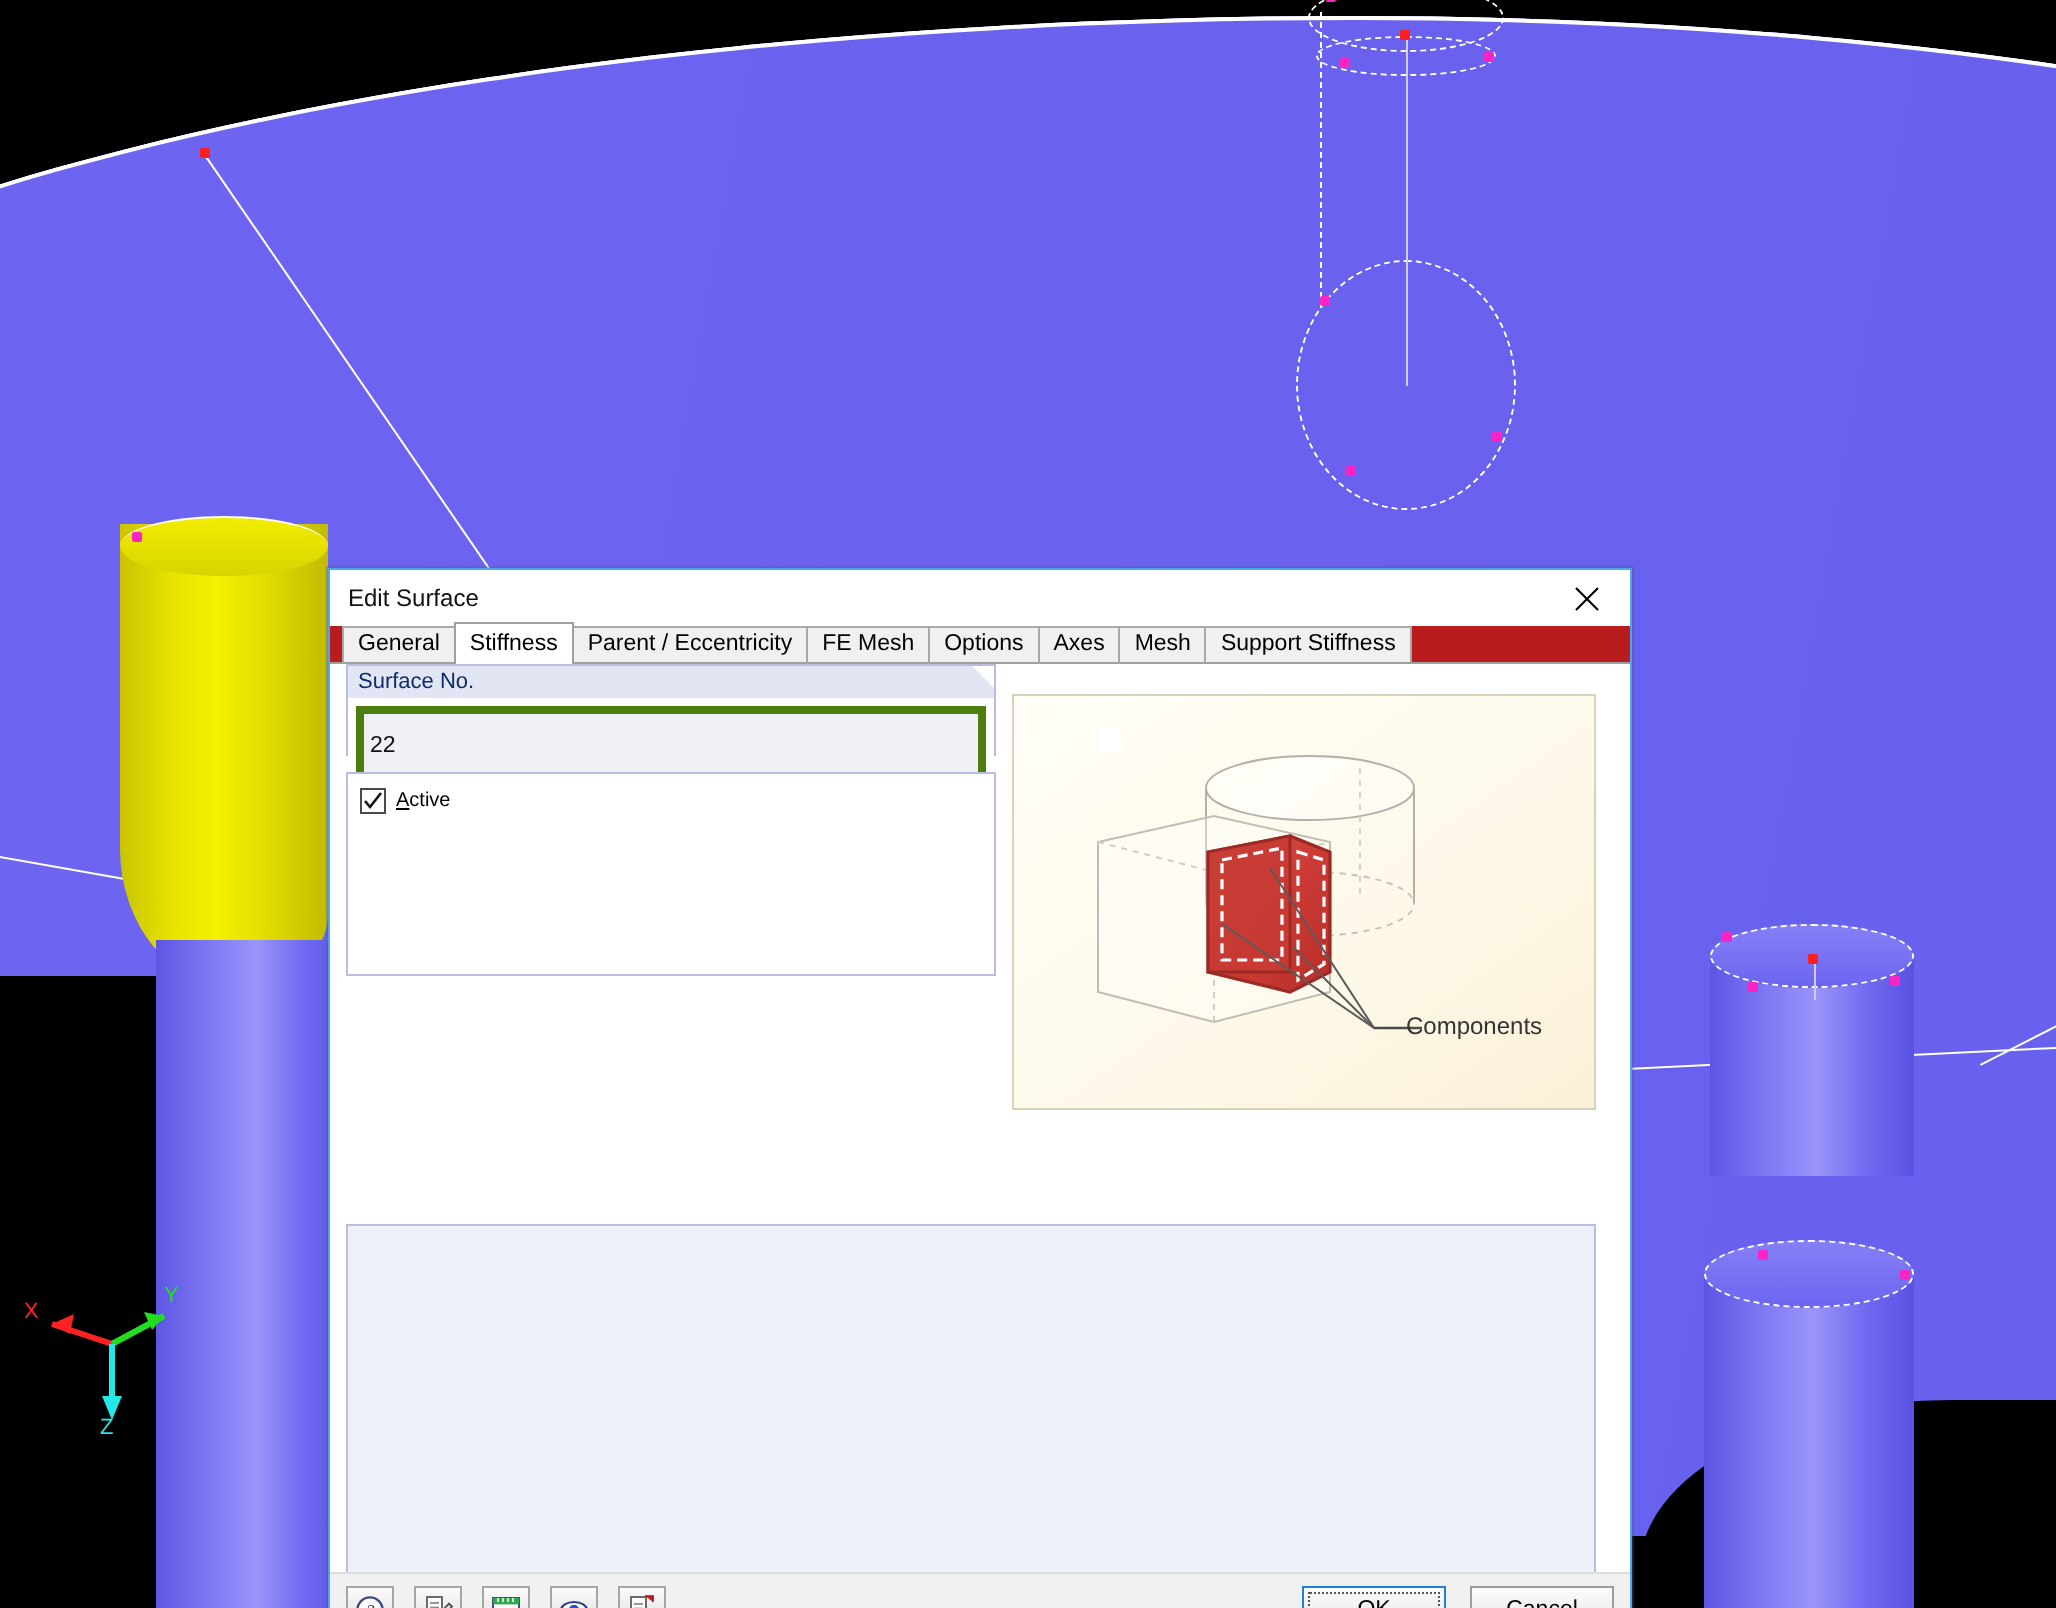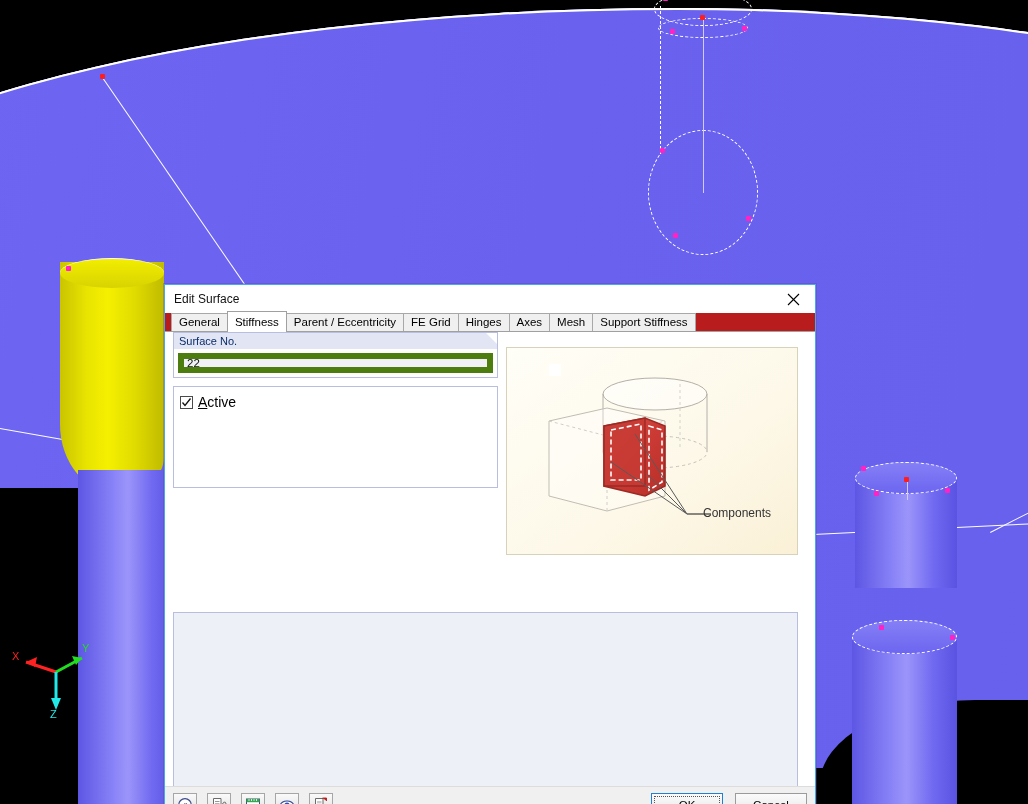--- a/index.html
+++ b/index.html
@@ -204,40 +204,40 @@
     clip-path: polygon(0 0, calc(100% - 11px) 0, 100% 11px, 100% 100%, 0 100%);
   }
   .group-body {
     position: relative;
     background: #ffffff;
     padding: 4px;
   }
   .txtfield {
     width: 100%;
     height: 19px;
-    border: 6px solid #4d7c0f;
+    border: 4px solid #4d7c0f;
     background: #f0f0f5;
     font-size: 11.5px;
     font-family: "Liberation Sans", sans-serif;
     color: #111;
-    padding: 4px 3px;
+    padding: 16px 3px;
     line-height: 17px;
     outline: none;
   }
   .cbrow { display: flex; align-items: center; padding: 3px 2px; }
   .cbox {
     width: 13px; height: 13px;
     border: 1px solid #4a4a4a;
     background: #fff;
     display: inline-flex; align-items: center; justify-content: center;
     margin-right: 5px;
     cursor: pointer;
   }
   .cbox svg { display: block; }
-  .cblabel { font-size: 14px; color: #000; }
+  .cblabel { font-size: 10px; color: #000; }
   .cblabel u { text-decoration: underline; }
 
   .pickbtn {
     width: 25px; height: 21px;
     border: 1px solid #8c8c8c;
     background: linear-gradient(180deg,#fdfdfd,#e3e3e3);
     display: inline-flex; align-items: center; justify-content: center;
     cursor: pointer;
     margin-left: 3px;
   }
@@ -384,22 +384,22 @@
         <line x1="1" y1="1" x2="12" y2="12" stroke="#000" stroke-width="1.1"></line>
         <line x1="12" y1="1" x2="1" y2="12" stroke="#000" stroke-width="1.1"></line>
       </svg>
     </div>
   </div>
 
   <div id="tabstrip">
     <div class="tab">General</div>
     <div class="tab active">Stiffness</div>
     <div class="tab">Parent / Eccentricity</div>
-    <div class="tab">FE Grid</div>
-    <div class="tab">Hinges</div>
+    <div class="tab">FE Mesh</div>
+    <div class="tab">Options</div>
     <div class="tab">Axes</div>
     <div class="tab">Mesh</div>
     <div class="tab">Support Stiffness</div>
   </div>
 
   <div id="dlg-body">
 
     <div class="group" style="left:8px; top:0px; width:325px; height:46px;">
       <div class="group-head">Surface No.</div>
       <div class="group-body" style="padding:4px 4px;">

